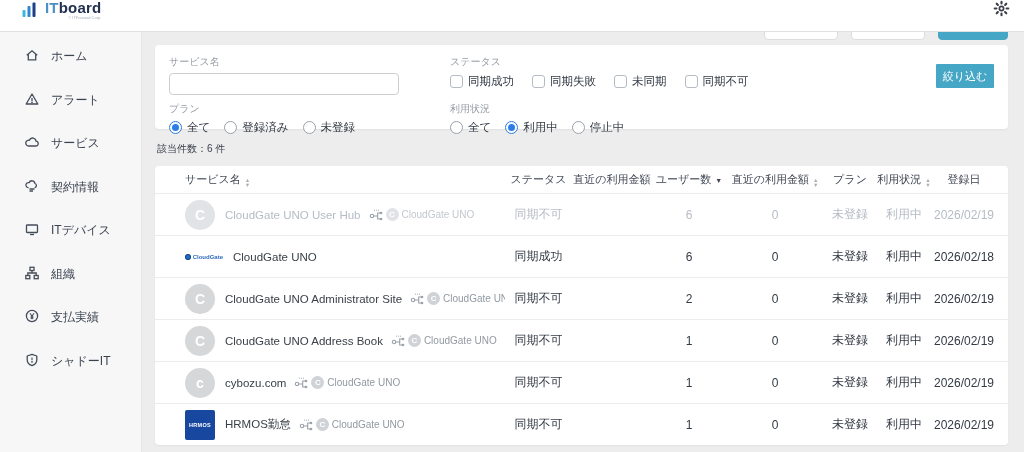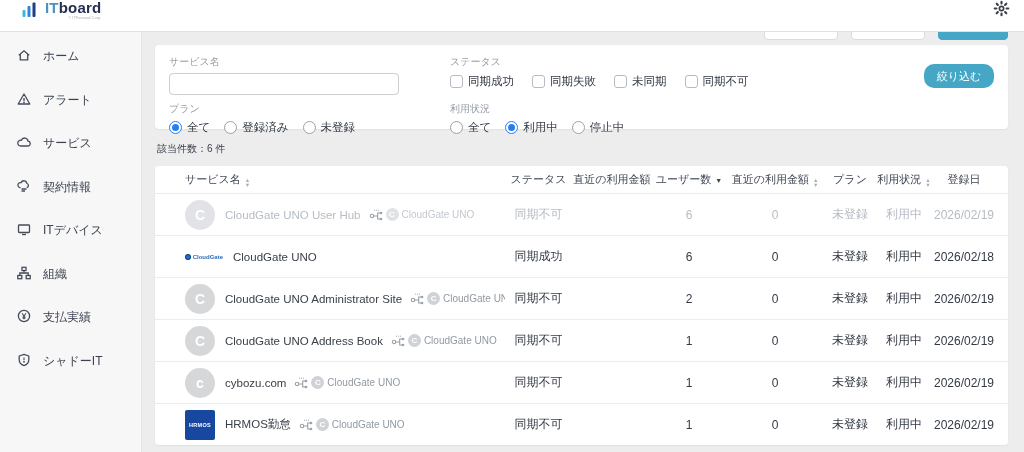--- a/index.html
+++ b/index.html
@@ -13,21 +13,21 @@
   .logo-txt { line-height:1; }
   .logo-main { font-size:15px; font-weight:bold; letter-spacing:.2px; }
   .logo-it { color:#4a90c4; }
   .logo-board { color:#233050; }
   .logo-sub { font-size:4px; color:#aab0b8; margin-top:1px; text-align:right; }
 
   
   .layout { display:flex; height:420px; }
   .sidebar { width:142px; background:#f7f7f7; border-right:1px solid #e6e6e6; padding-top:3px; }
   .side-item { display:flex; align-items:center; gap:11px; height:43.5px;
-    padding-left:16px; font-size:12px; color:#3b4250; cursor:pointer; }
+    padding-left:24px; font-size:12px; color:#3b4250; cursor:pointer; }
   .side-item svg { flex:0 0 auto; }
 
   main { flex:1; position:relative; padding:0 16px 0 13px; overflow:hidden; background:#ededed; }
 
   
   .cutoff-row { position:absolute; top:-14px; right:16px; display:flex; gap:13px; }
   .cut-btn { width:74px; height:22px; background:#fff; border:1px solid #dcdcdc; border-radius:4px; }
   .cut-btn.teal { width:70px; background:#45a7c5; border-color:#45a7c5; }
 
   .card { background:#fff; border-radius:4px; box-shadow:0 1px 2px rgba(0,0,0,.05); }
@@ -42,22 +42,22 @@
   .opt-row { display:flex; align-items:center; margin-top:6px; }
   .cb, .rd { display:flex; align-items:center; gap:5px; font-size:11.5px; color:#333a45;
     margin-right:18px; cursor:pointer; white-space:nowrap; }
   .rd { margin-right:14px; }
   .box { width:13px; height:13px; border:1.5px solid #b5bcc4; border-radius:3px; background:#fff; }
   .dot { width:13px; height:13px; border:1.5px solid #9aa1ab; border-radius:50%; background:#fff;
     display:inline-flex; align-items:center; justify-content:center; }
   .dot.on { border-color:#2b7de9; }
   .dot.on::after { content:""; width:7px; height:7px; border-radius:50%; background:#2b7de9; }
   .f-row2 { margin-top:7px; }
-  .apply-btn { position:absolute; top:19px; right:14px; width:70px; height:24px;
-    background:#45a7c5; color:#fff; border:none; border-radius:10px; font-size:11px; cursor:pointer; }
+  .apply-btn { position:absolute; top:19px; right:14px; width:58px; height:24px;
+    background:#45a7c5; color:#fff; border:none; border-radius:1px; font-size:11px; cursor:pointer; }
 
   .count { margin:13px 0 10px 2px; font-size:10px; color:#3c424e; }
 
   
   .table-card { overflow:hidden; }
   .thead, .trow { display:grid;
     grid-template-columns:1fr 67px 80px 74px 98px 52px 56px 64px;
     align-items:center; padding:0 12px 0 30px; }
   .thead { height:27px; font-size:11px; color:#3f4653; }
   .th { text-align:center; white-space:nowrap; }

